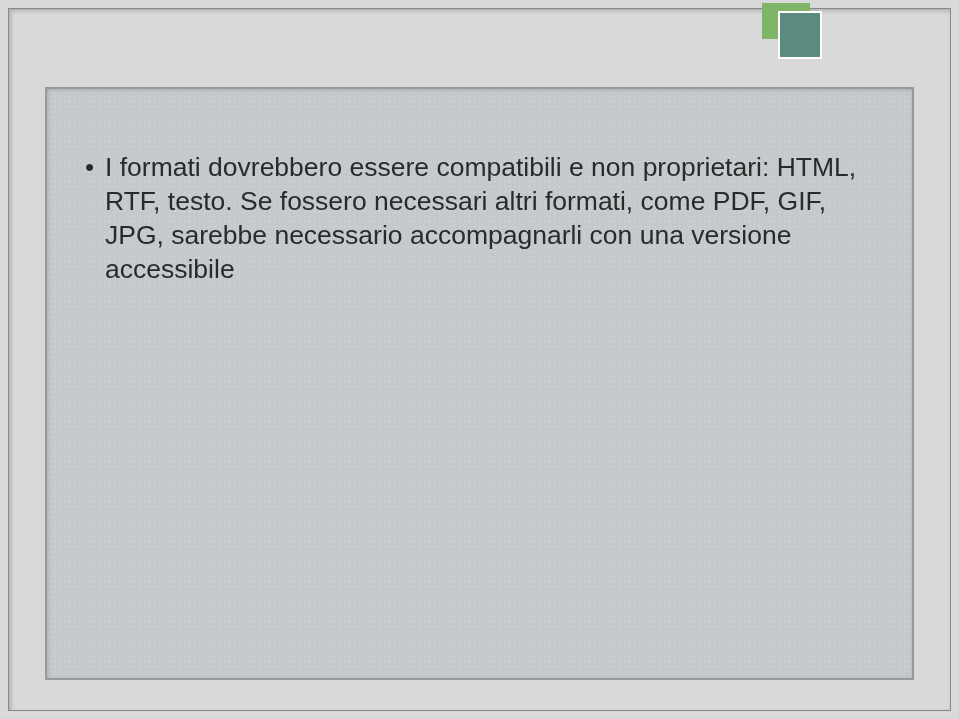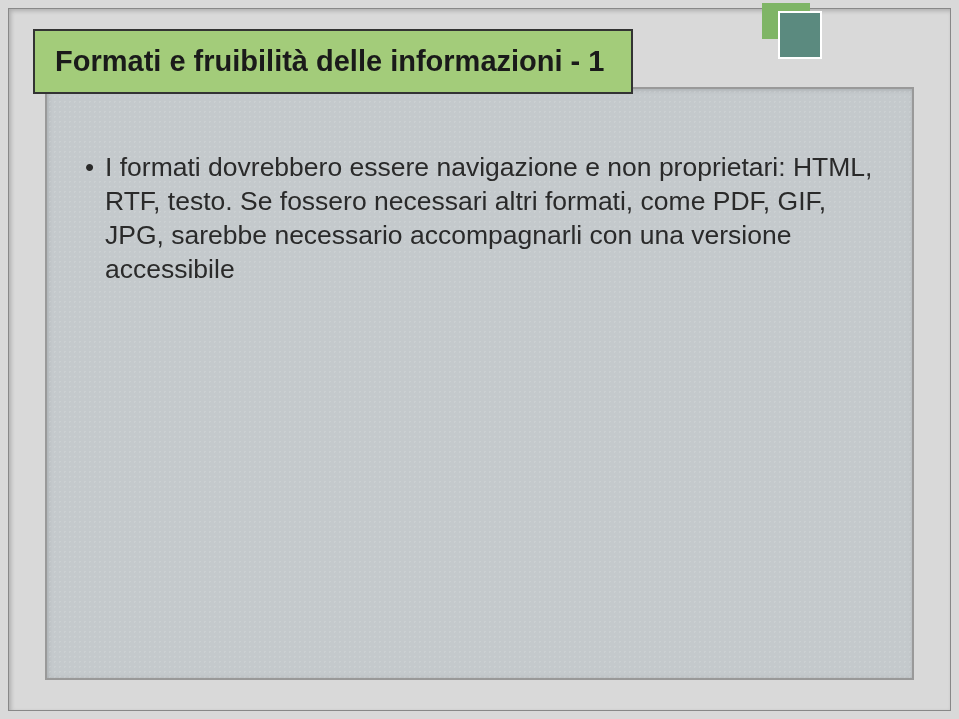--- a/index.html
+++ b/index.html
@@ -102,22 +102,19 @@
       color: #2a2a2a;
     }
   </style>
 </head>
 <body>
 
 <div class="outer-frame">
   <div class="accent-tab-back"></div>
   <div class="accent-tab-front"></div>
 
-  <div class="title-box">
-    <div class="title-text">Formati e fruibilità delle informazioni - 1</div>
-  </div>
 
   <div class="content-box">
     <ul class="bullet-list">
-      <li class="bullet-item">I formati dovrebbero essere navigazione e non proprietari: HTML, RTF, testo. Se fossero necessari altri formati, come PDF, GIF, JPG, sarebbe necessario accompagnarli con una versione accessibile</li>
+      <li class="bullet-item">I formati dovrebbero essere compatibili e non proprietari: HTML, RTF, testo. Se fossero necessari altri formati, come PDF, GIF, JPG, sarebbe necessario accompagnarli con una versione accessibile</li>
     </ul>
   </div>
 </div>
 
 </body></html>

